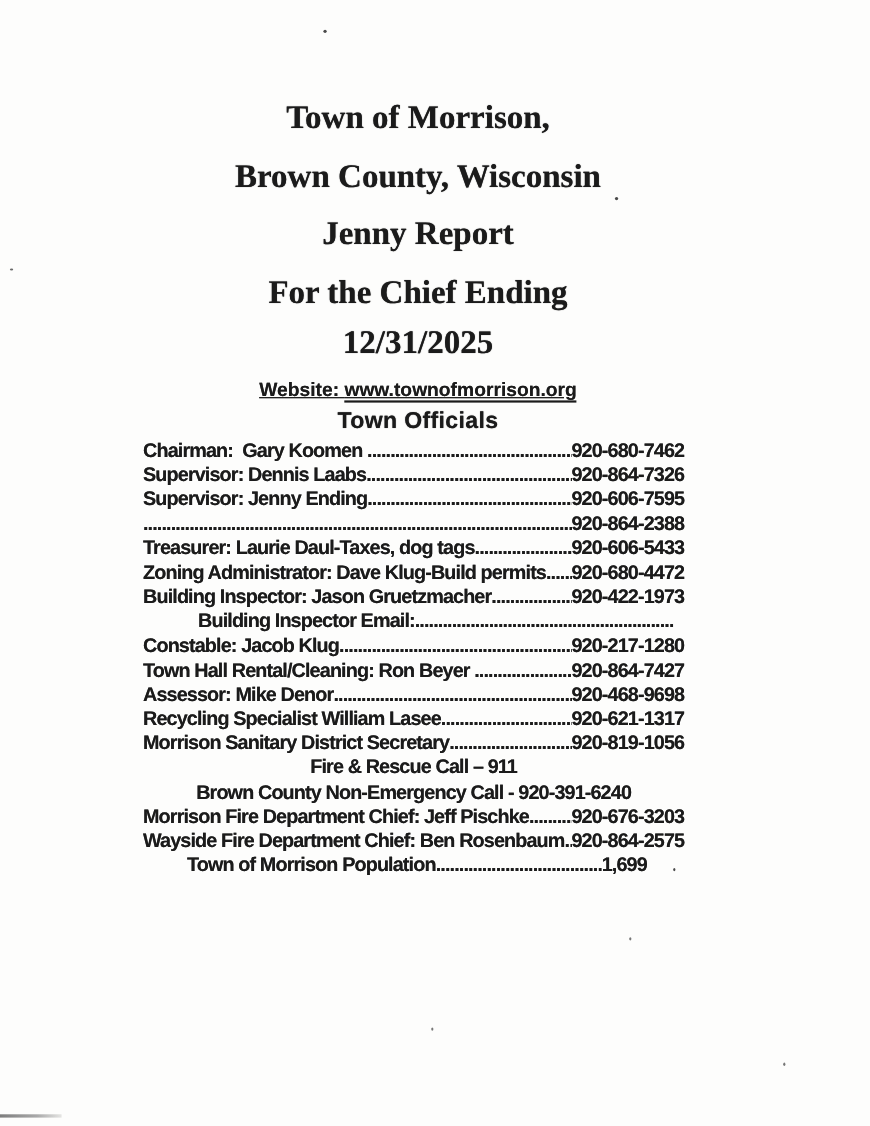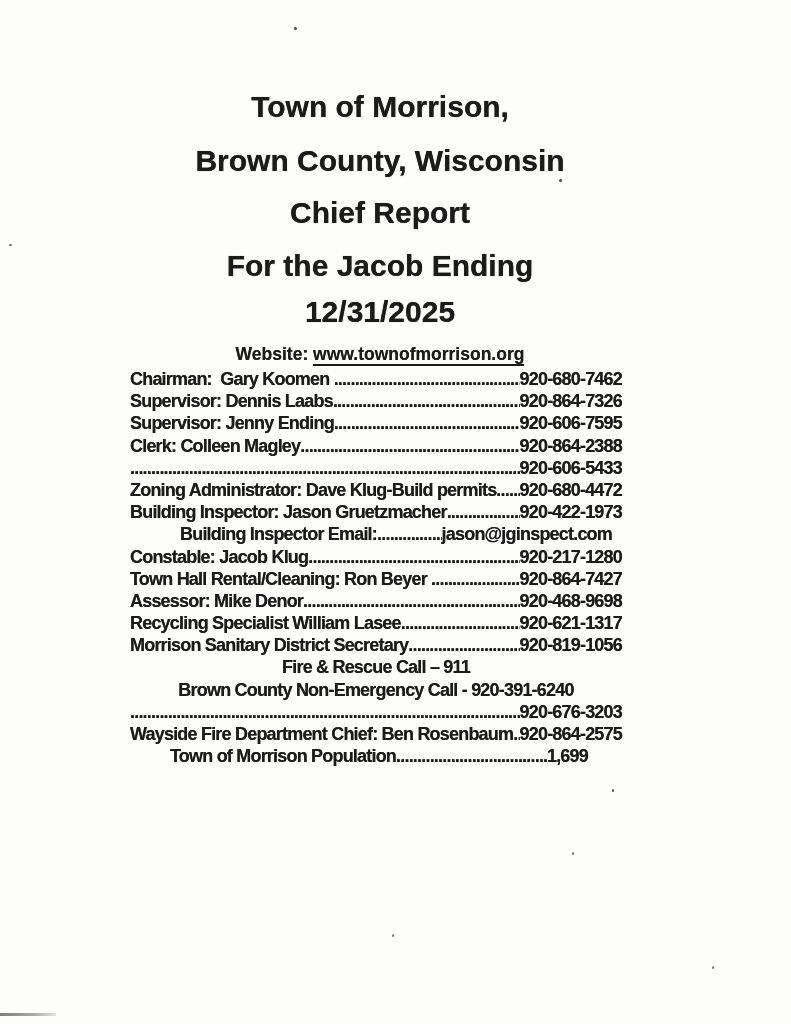--- a/index.html
+++ b/index.html
@@ -14,35 +14,36 @@
   }
   .content { position: absolute; left: 0; top: 0; width: 760px; }
 
   .title-line {
     text-align: center;
     font-weight: bold;
     font-size: 30px;
     line-height: 30px;
     margin: 16px;
     text-shadow: 0 0 0.7px rgba(20,20,20,0.9);
+    font-family: Liberation Serif, serif;
   }
   .t1 { margin-top: 92px; }
   .t2 { margin-top: 24px; }
   .t3 { margin-top: 22px; }
   .t4 { margin-top: 23px; }
   .t5 { margin-top: 6px; }
 
   .contact-line {
     text-align: center;
     font-size: 17.5px;
     line-height: 22px;
     font-weight: bold;
     text-shadow: 0 0 0.5px rgba(20,20,20,0.8);
   }
-  .contact-line.first { margin-top: 8px; }
+  .contact-line.first { margin-top: 8px; text-decoration: underline; }
   .u { border-bottom: 2px solid #1b1b1b; }
 
   .officials-heading {
     text-align: center;
     font-size: 21px;
     line-height: 24px;
     font-weight: bold;
     margin: 6px 0 0 0;
     letter-spacing: 0.3px;
     text-shadow: 0 0 0.7px rgba(20,20,20,0.9);
@@ -86,47 +87,48 @@
   }
 </style>
 </head>
 <body>
 
 <div class="page">
   <div class="content">
 
     <h1 class="title-line t1">Town of Morrison,</h1>
     <h1 class="title-line t2">Brown County, Wisconsin</h1>
-    <h1 class="title-line t3">Chief Report</h1>
-    <h1 class="title-line t4">For the Jacob Ending</h1>
+    <h1 class="title-line t3">Jenny Report</h1>
+    <h1 class="title-line t4">For the Chief Ending</h1>
     <h1 class="title-line t5">12/31/2025</h1>
 
     <div class="contact-line first"><span>Website:</span> <span class="u">www.townofmorrison.org</span></div>
 
+    <h2 class="officials-heading">Town Officials</h2>
 
     <div class="list">
 
       <div class="row"><span class="lbl">Chairman:  Gary Koomen </span><span class="leader">........................................................................................................................................................</span><span class="val">920-680-7462</span></div>
       <div class="row"><span class="lbl">Supervisor: Dennis Laabs</span><span class="leader">........................................................................................................................................................</span><span class="val">920-864-7326</span></div>
       <div class="row"><span class="lbl">Supervisor: Jenny Ending</span><span class="leader">........................................................................................................................................................</span><span class="val">920-606-7595</span></div>
-      <div class="row"><span class="lbl">Clerk: Colleen Magley</span><span class="leader">........................................................................................................................................................</span><span class="val">920-864-2388</span></div>
-      <div class="row"><span class="leader">........................................................................................................................................................</span><span class="val">920-606-5433</span></div>
+      <div class="row"><span class="leader">........................................................................................................................................................</span><span class="val">920-864-2388</span></div>
+      <div class="row"><span class="lbl">Treasurer: Laurie Daul-Taxes, dog tags</span><span class="leader">........................................................................................................................................................</span><span class="val">920-606-5433</span></div>
       <div class="row"><span class="lbl">Zoning Administrator: Dave Klug-Build permits</span><span class="leader">........................................................................................................................................................</span><span class="val">920-680-4472</span></div>
       <div class="row"><span class="lbl">Building Inspector: Jason Gruetzmacher</span><span class="leader">........................................................................................................................................................</span><span class="val">920-422-1973</span></div>
-      <div class="row email-row"><span class="lbl">Building Inspector Email:</span><span class="leader">........................................................................................................................................................</span><span class="val">jason@jginspect.com</span></div>
+      <div class="row email-row"><span class="lbl">Building Inspector Email:</span><span class="leader">........................................................................................................................................................</span></div>
       <div class="row"><span class="lbl">Constable: Jacob Klug</span><span class="leader">........................................................................................................................................................</span><span class="val">920-217-1280</span></div>
       <div class="row"><span class="lbl">Town Hall Rental/Cleaning: Ron Beyer </span><span class="leader">........................................................................................................................................................</span><span class="val">920-864-7427</span></div>
       <div class="row"><span class="lbl">Assessor: Mike Denor</span><span class="leader">........................................................................................................................................................</span><span class="val">920-468-9698</span></div>
       <div class="row"><span class="lbl">Recycling Specialist William Lasee</span><span class="leader">........................................................................................................................................................</span><span class="val">920-621-1317</span></div>
       <div class="row"><span class="lbl">Morrison Sanitary District Secretary</span><span class="leader">........................................................................................................................................................</span><span class="val">920-819-1056</span></div>
 
       <div class="row center-row">Fire &amp; Rescue Call – 911</div>
       <div class="row center-row">Brown County Non-Emergency Call - 920-391-6240</div>
 
-      <div class="row"><span class="leader">........................................................................................................................................................</span><span class="val">920-676-3203</span></div>
+      <div class="row"><span class="lbl">Morrison Fire Department Chief: Jeff Pischke</span><span class="leader">........................................................................................................................................................</span><span class="val">920-676-3203</span></div>
       <div class="row"><span class="lbl">Wayside Fire Department Chief: Ben Rosenbaum</span><span class="leader">........................................................................................................................................................</span><span class="val">920-864-2575</span></div>
 
       <div class="row pop-row"><span class="lbl">Town of Morrison Population</span><span class="leader">........................................................................................................................................................</span><span class="val">1,699</span></div>
 
     </div>
   </div>
 
   <div class="speck sp1"></div>
   <div class="speck sp2"></div>
   <div class="speck sp3"></div>

